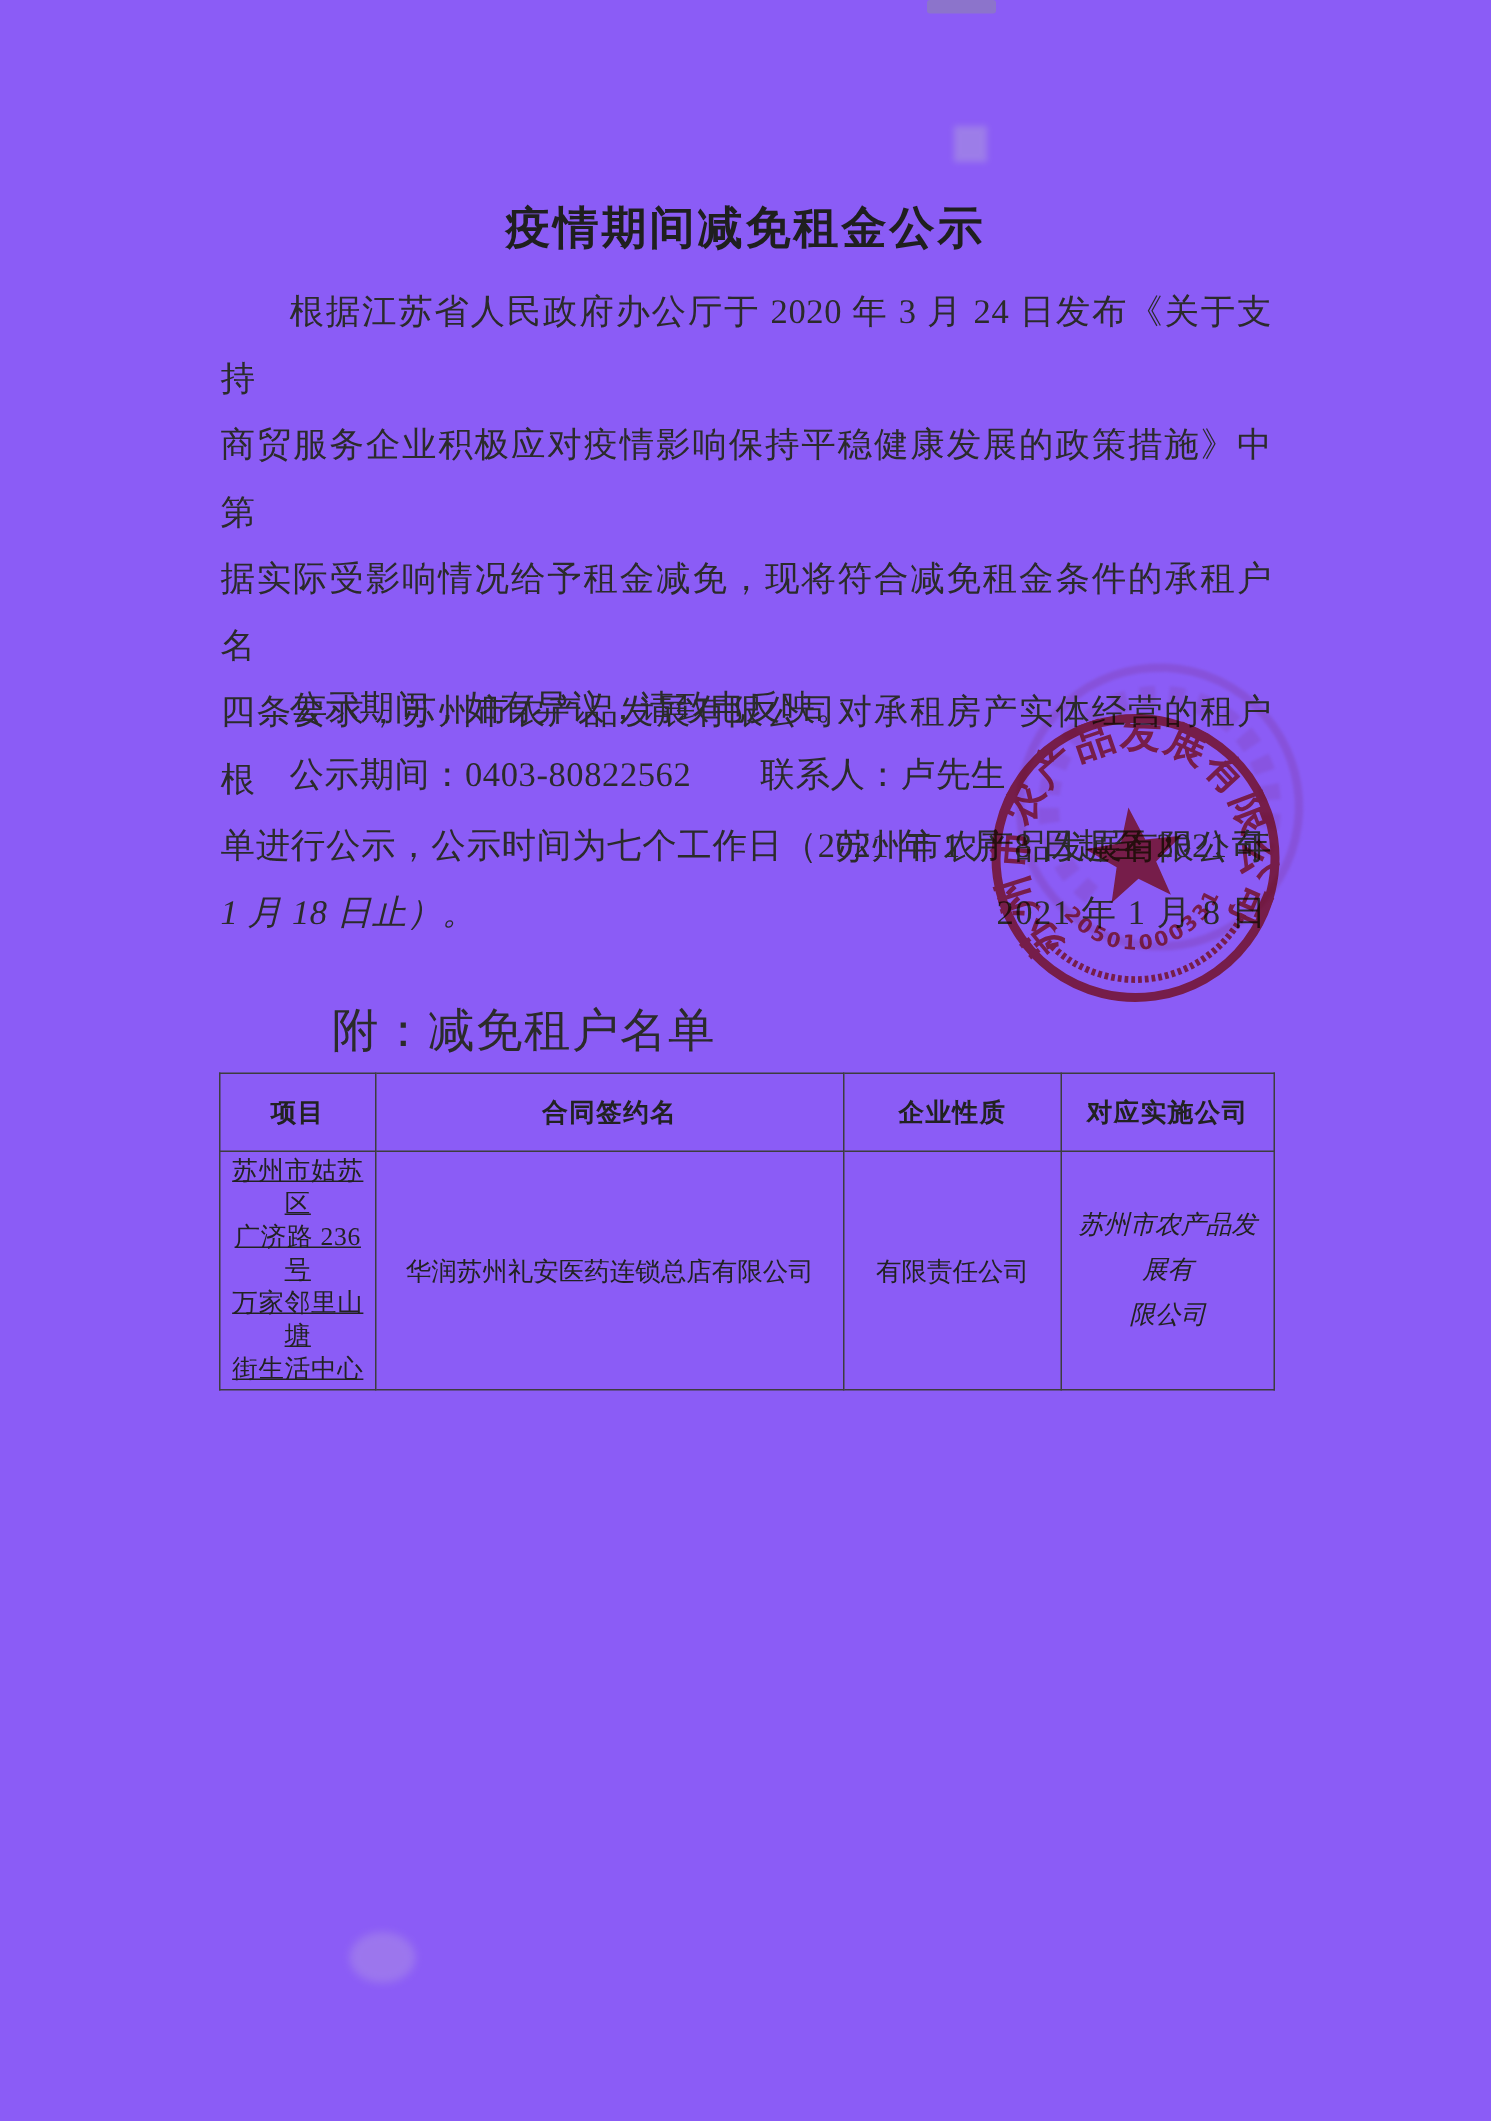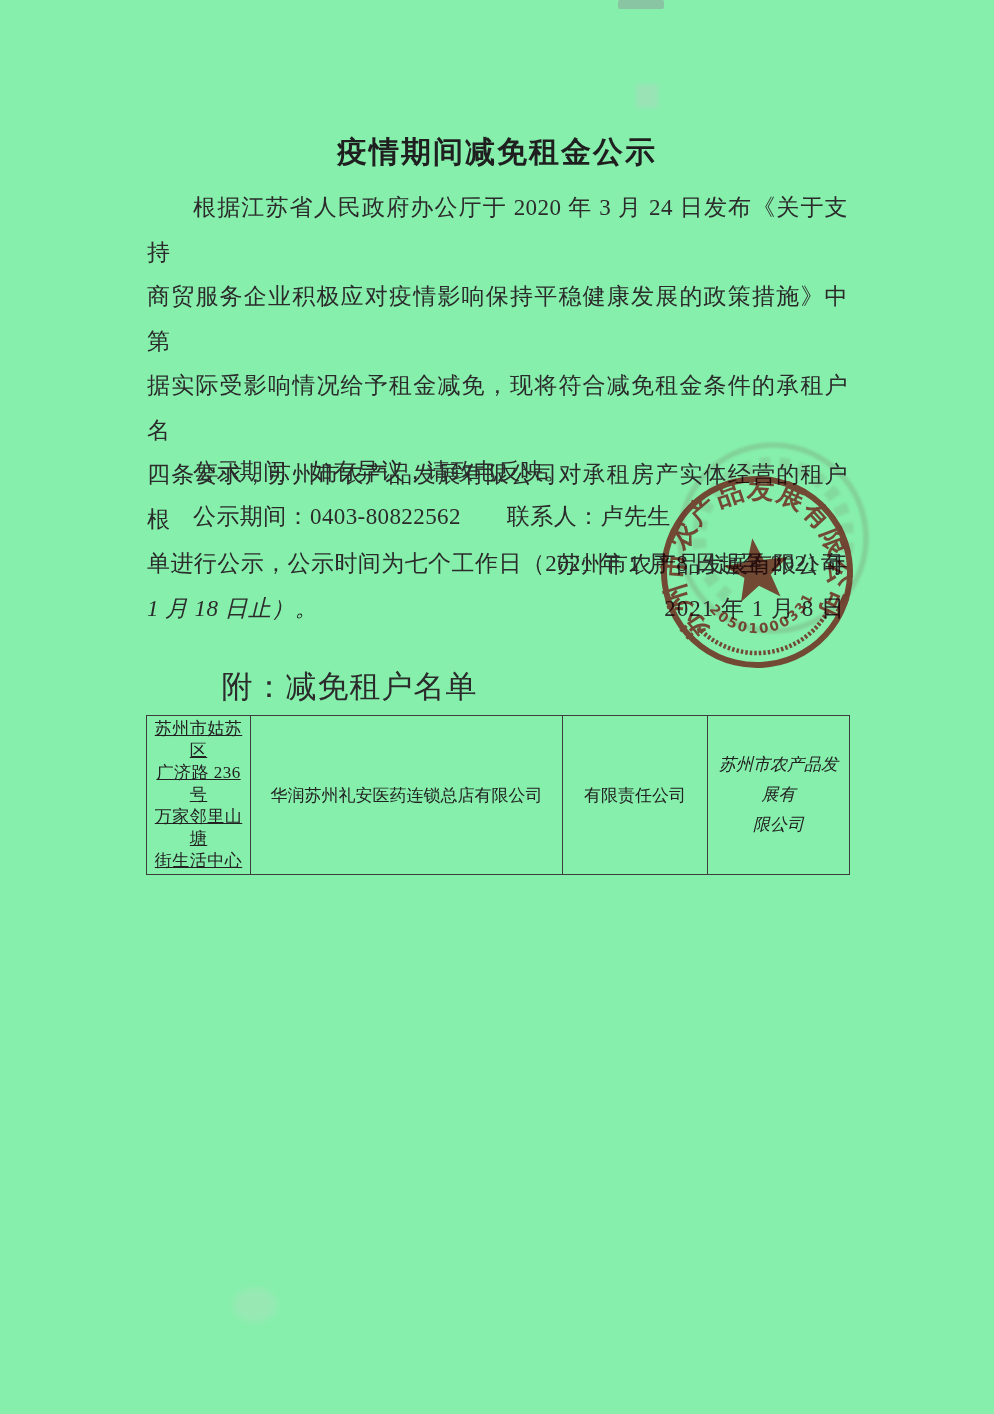--- a/index.html
+++ b/index.html
@@ -1,20 +1,20 @@
 <!DOCTYPE html>
 <html><head>
 <meta charset="utf-8">
 <style>
   html,body{margin:0;padding:0;background:#e8e8e8;}
   .page{
     position:relative;
     width:994px;height:1414px;
     margin:0 auto;
-    background:#86efac;
+    background:#8b5cf6;
     font-family:"Liberation Serif","DejaVu Serif",serif;
     color:#2e2e2e;
     overflow:hidden;
   }
   
   .smudge-top{position:absolute;left:618px;top:0;width:46px;height:9px;background:#8e9296;opacity:.45;border-radius:2px;}
   .smudge-mid{position:absolute;left:636px;top:84px;width:22px;height:24px;background:#c6c9cb;opacity:.3;filter:blur(2px);}
   .smudge-bot{position:absolute;left:233px;top:1288px;width:44px;height:34px;background:#d8d4d0;opacity:.22;filter:blur(3px);border-radius:50%;}
 
   .doc-title{
@@ -135,20 +135,26 @@
   <div class="attachment">附：减免租户名单</div>
 
   <table class="roster">
     <colgroup>
         <col class="c1">
         <col class="c2">
         <col class="c3">
         <col class="c4">
       </colgroup>
     <tbody>
+        <tr class="hdr">
+      <th>项目</th>
+      <th>合同签约名</th>
+      <th>企业性质</th>
+      <th>对应实施公司</th>
+    </tr>
     <tr class="body-row">
       <td class="cell-project">苏州市姑苏区
 广济路 236 号
 万家邻里山塘
 街生活中心</td>
       <td>华润苏州礼安医药连锁总店有限公司</td>
       <td>有限责任公司</td>
       <td class="cell-impl">苏州市农产品发展有
 限公司</td>
     </tr>

